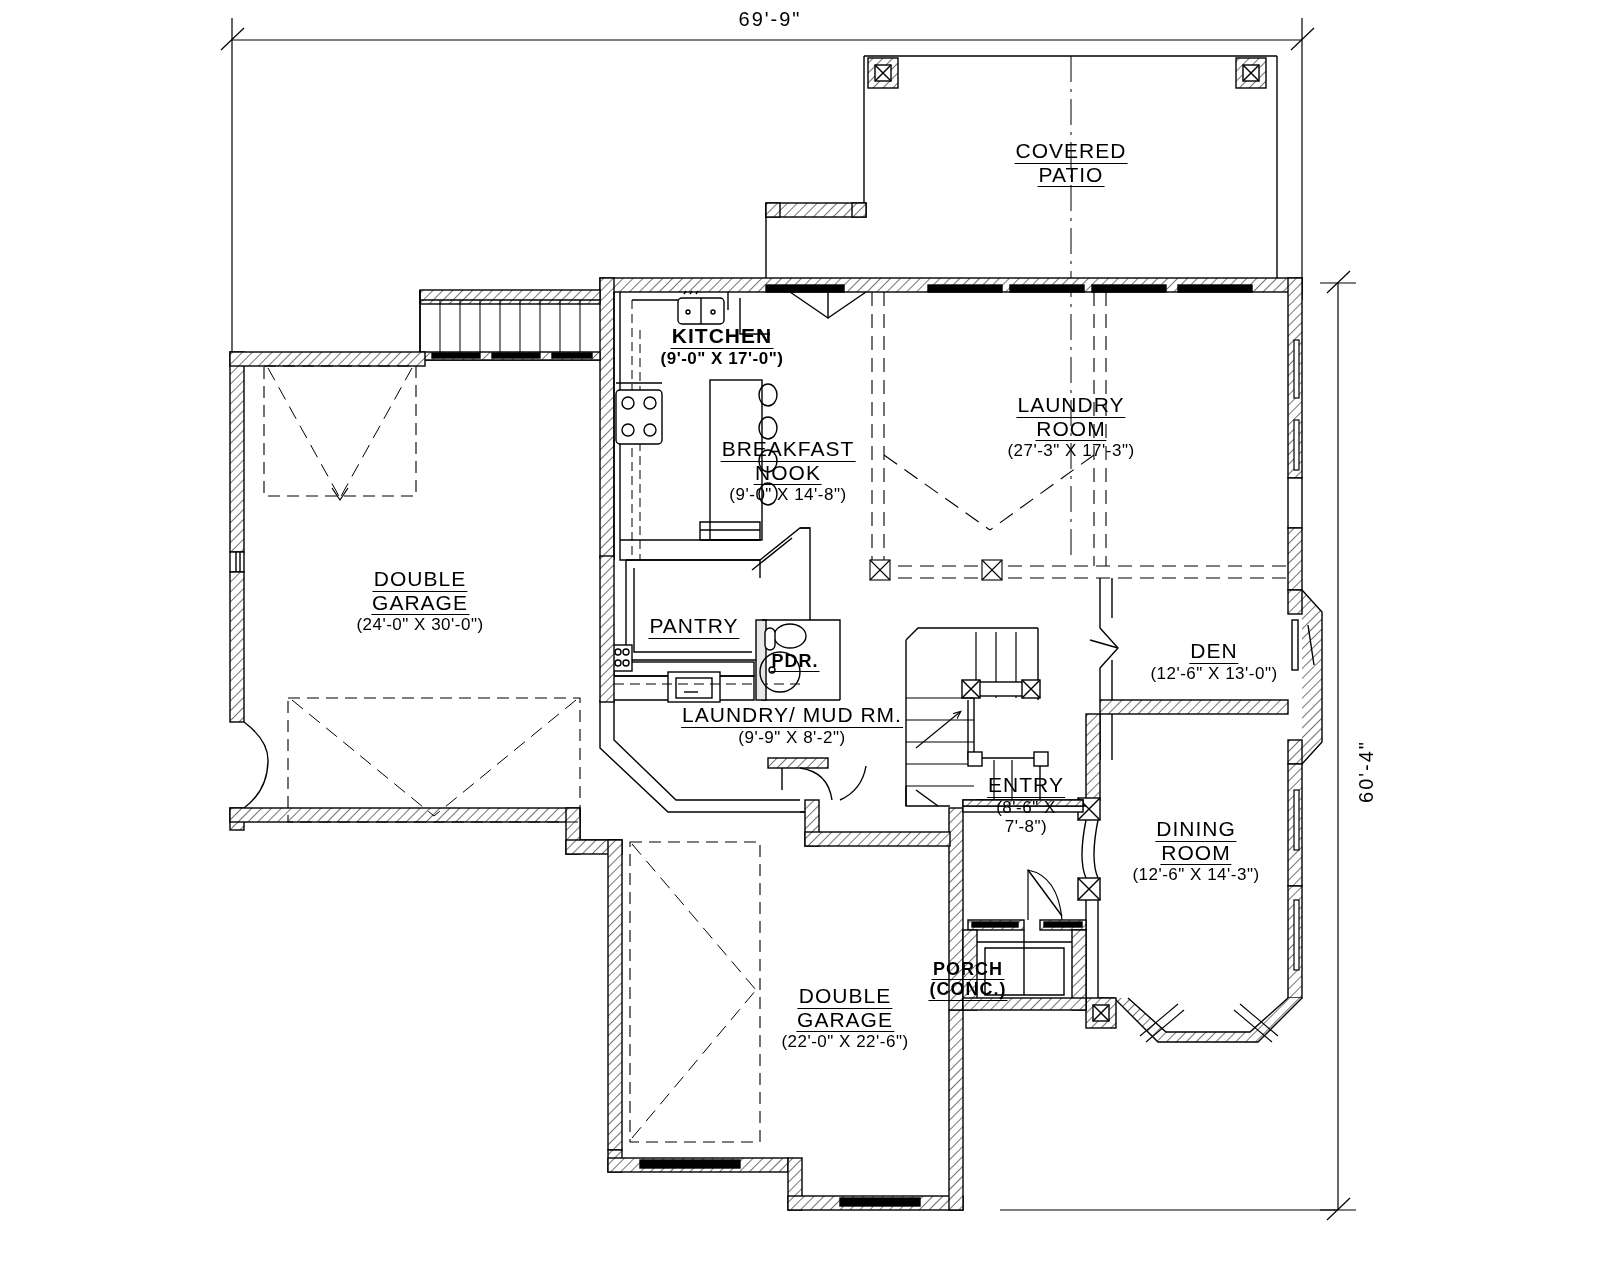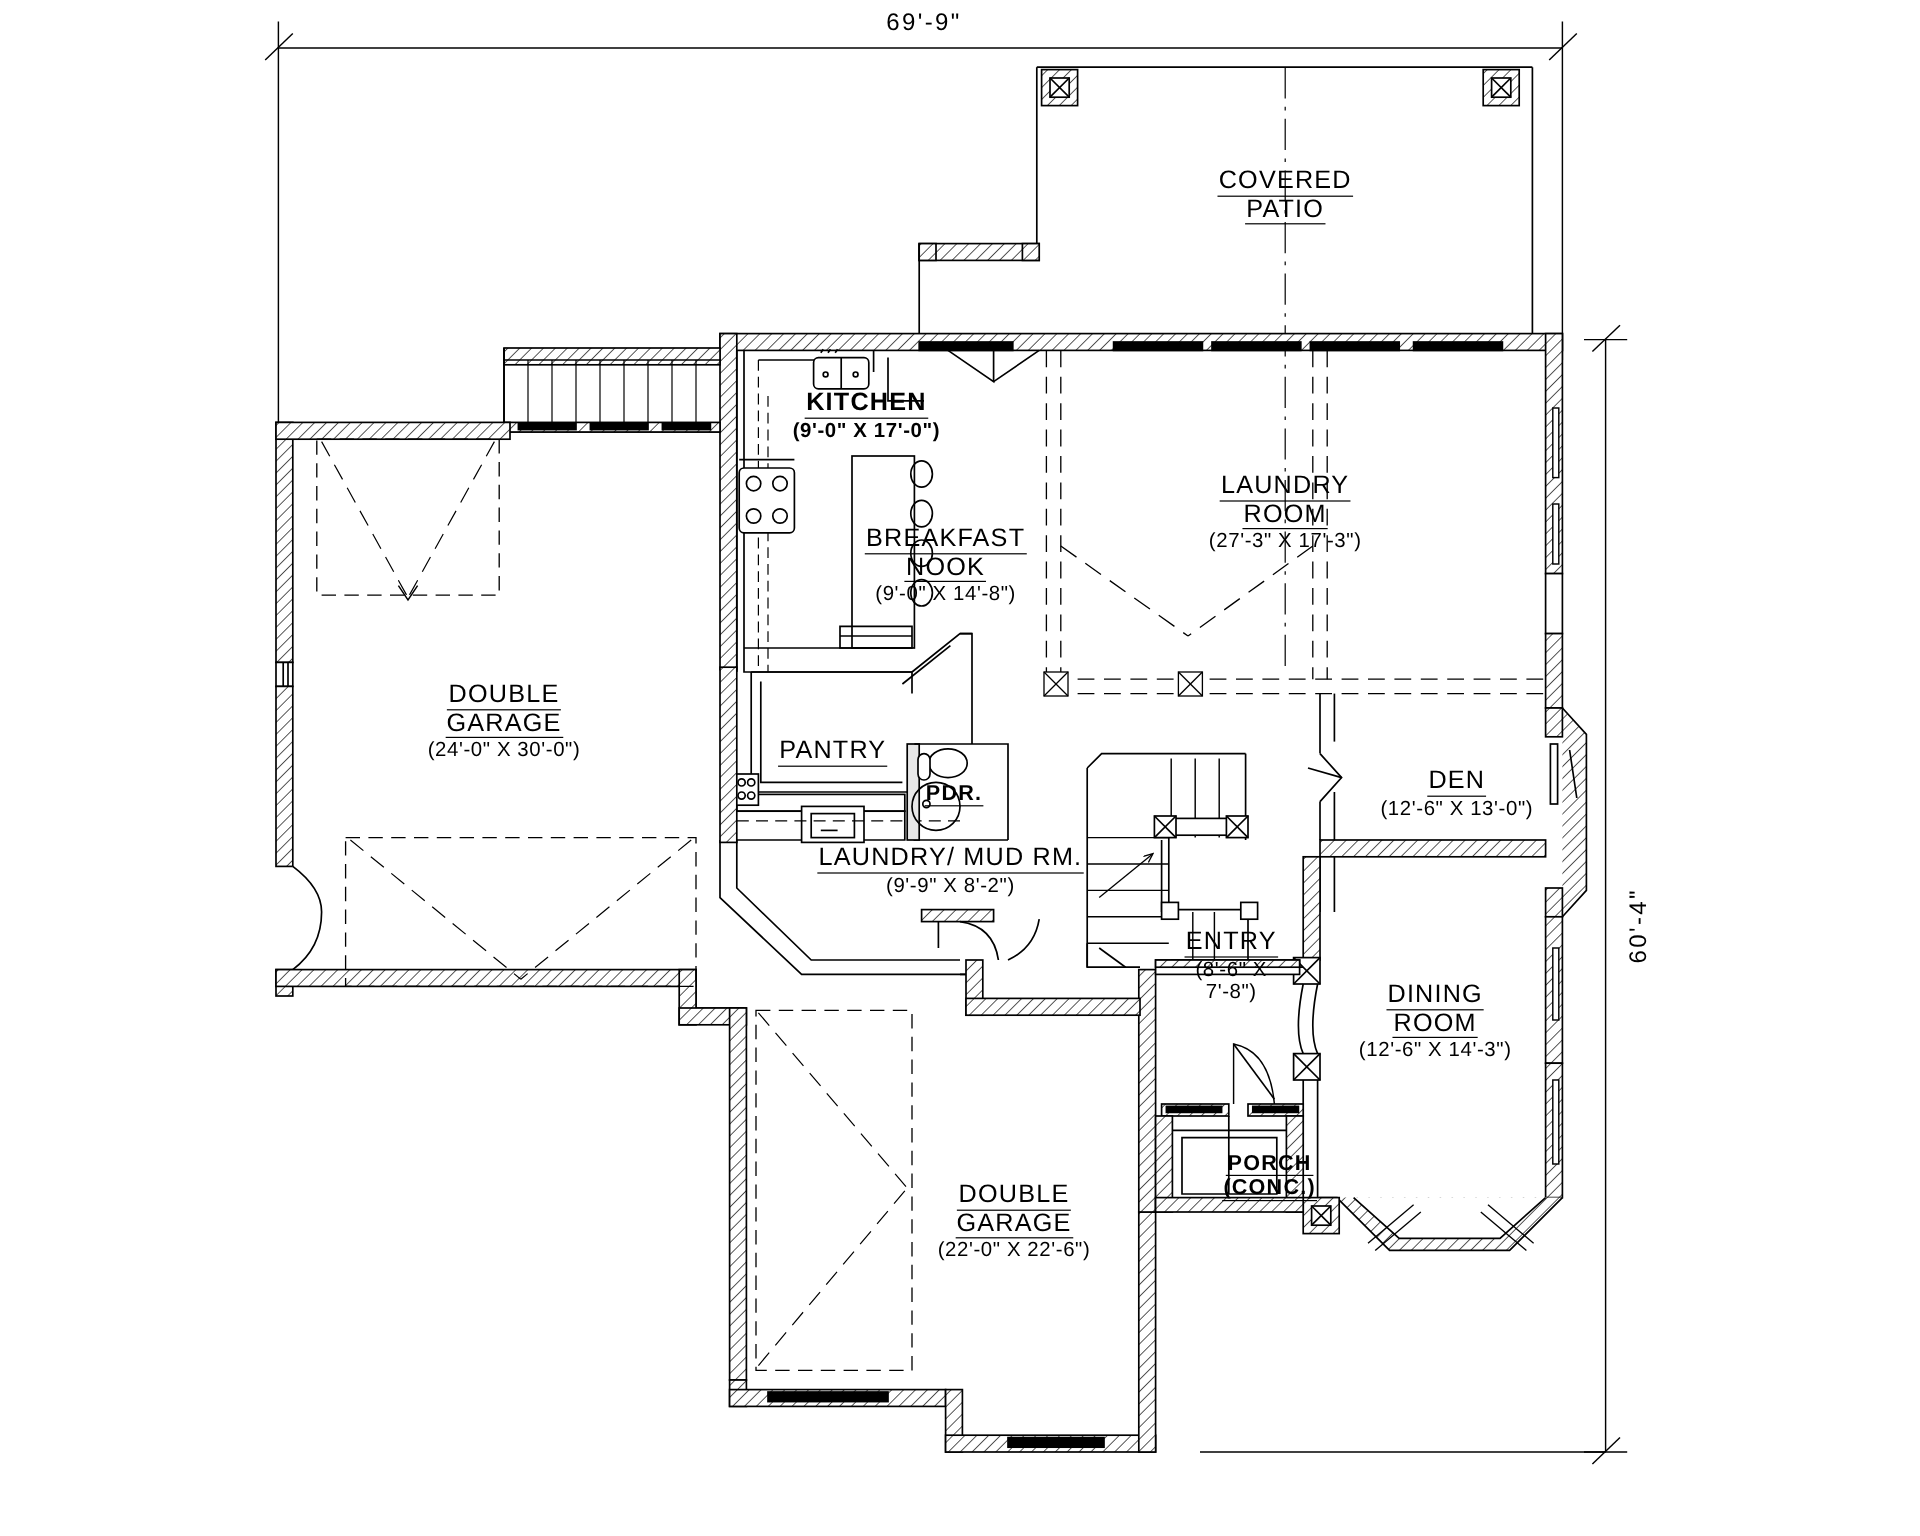--- a/index.html
+++ b/index.html
@@ -458,21 +458,21 @@
   <span class="rdim">(8'-6" X</span>
   <span class="rdim">7'-8")</span>
 </div>
 
 <div class="lbl ctr" style="left:1196px;top:818px;">
   <div><span class="rname">DINING</span></div>
   <div><span class="rname">ROOM</span></div>
   <span class="rdim">(12'-6" X 14'-3")</span>
 </div>
 
-<div class="lbl ctr" style="left:1058px;top:960px;">
+<div class="lbl ctr" style="left:968px;top:960px;">
   <div><span class="rname sm">PORCH</span></div>
   <div><span class="rname sm">(CONC.)</span></div>
 </div>
 
 <div class="lbl ctr" style="left:845px;top:985px;">
   <div><span class="rname">DOUBLE</span></div>
   <div><span class="rname">GARAGE</span></div>
   <span class="rdim">(22'-0" X 22'-6")</span>
 </div>
 

